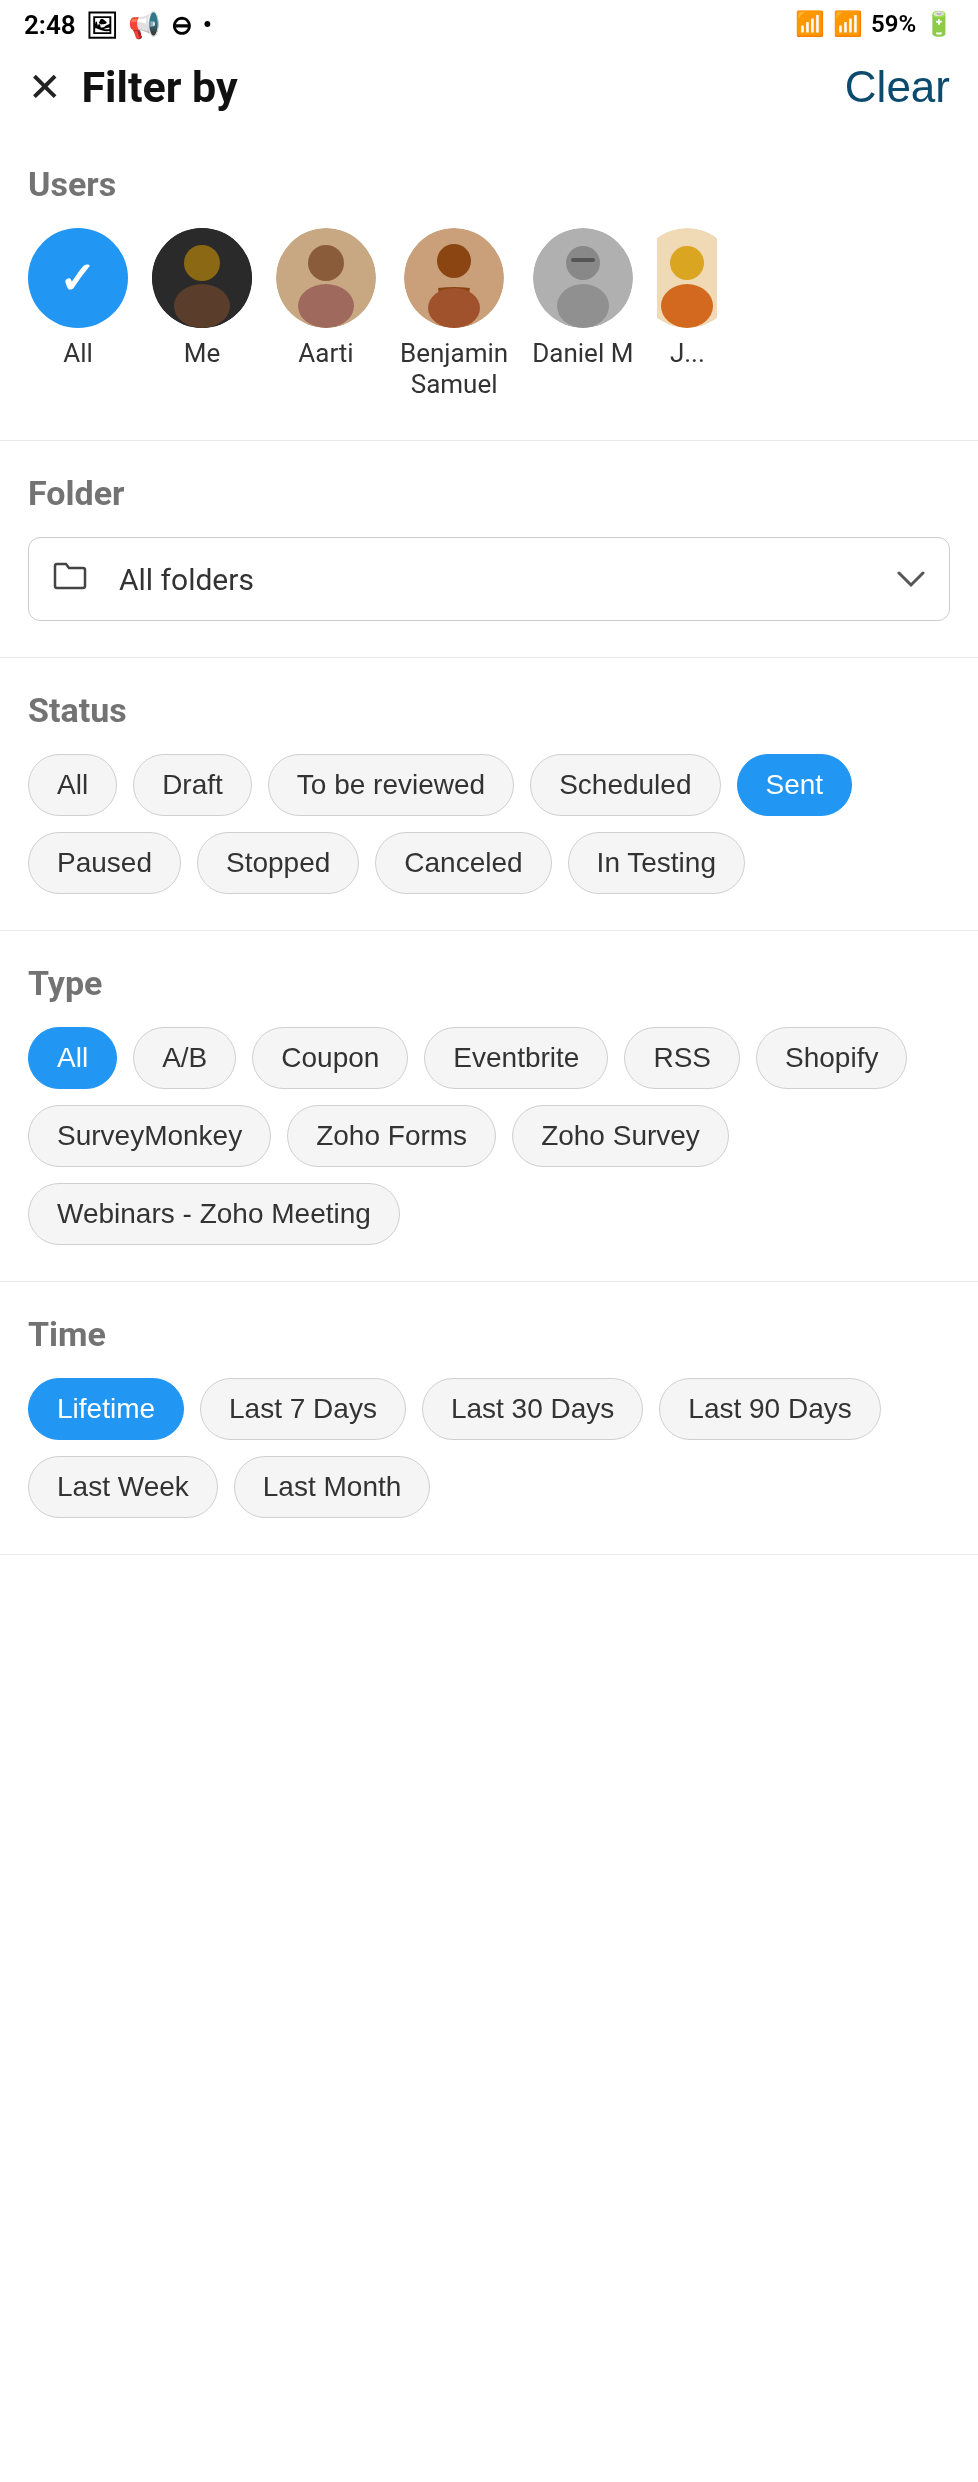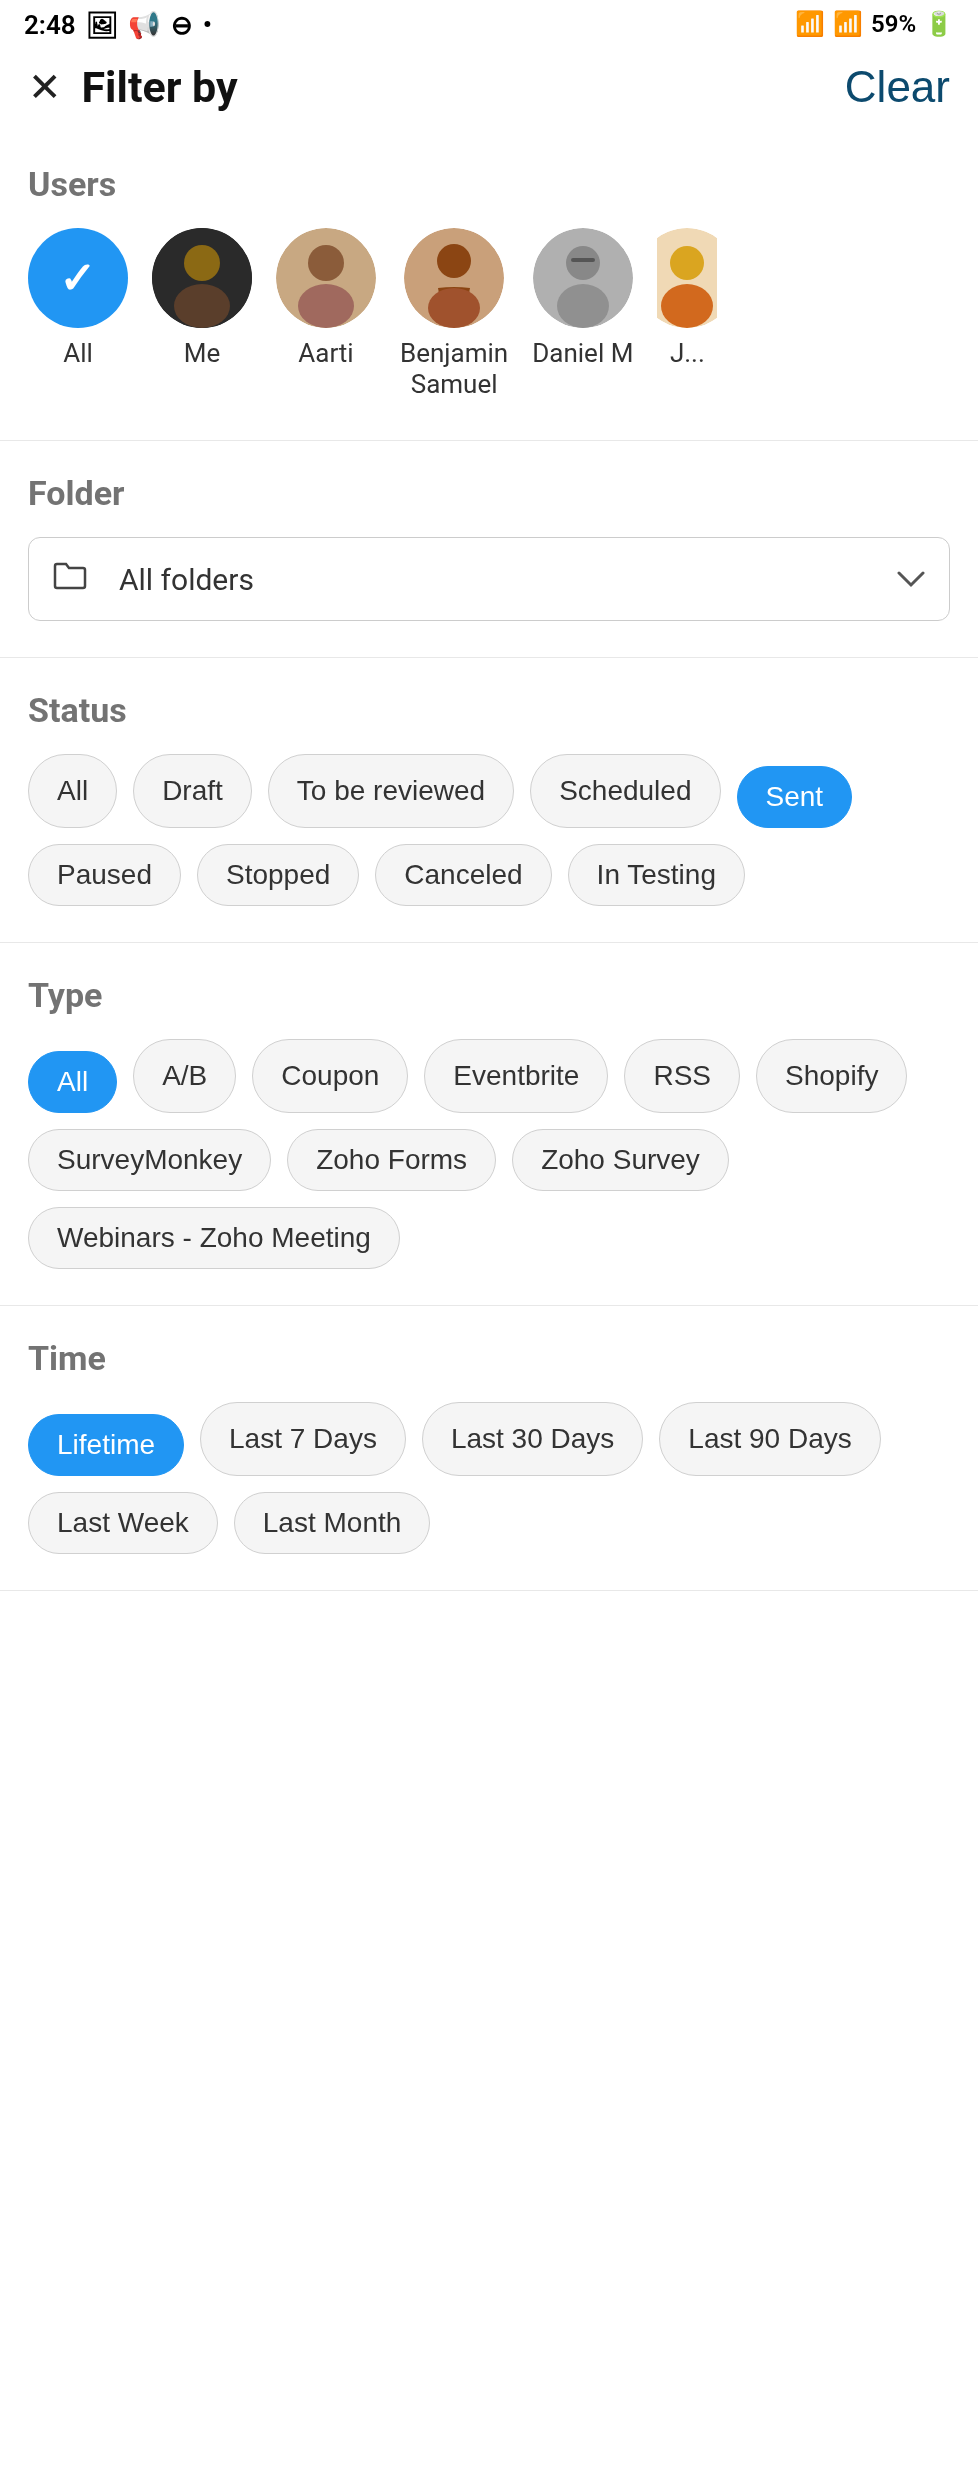--- a/index.html
+++ b/index.html
@@ -150,21 +150,20 @@
       background: #f5f5f5;
       font-size: 28px;
       color: #333;
       cursor: pointer;
       white-space: nowrap;
     }
     .pill.active {
       background: #2196F3;
       color: #fff;
       border-color: #2196F3;
-      margin-top: 12px;
     }
 
     
     .face-svg {
       width: 100%;
       height: 100%;
     }
   </style>
 </head>
 <body>

